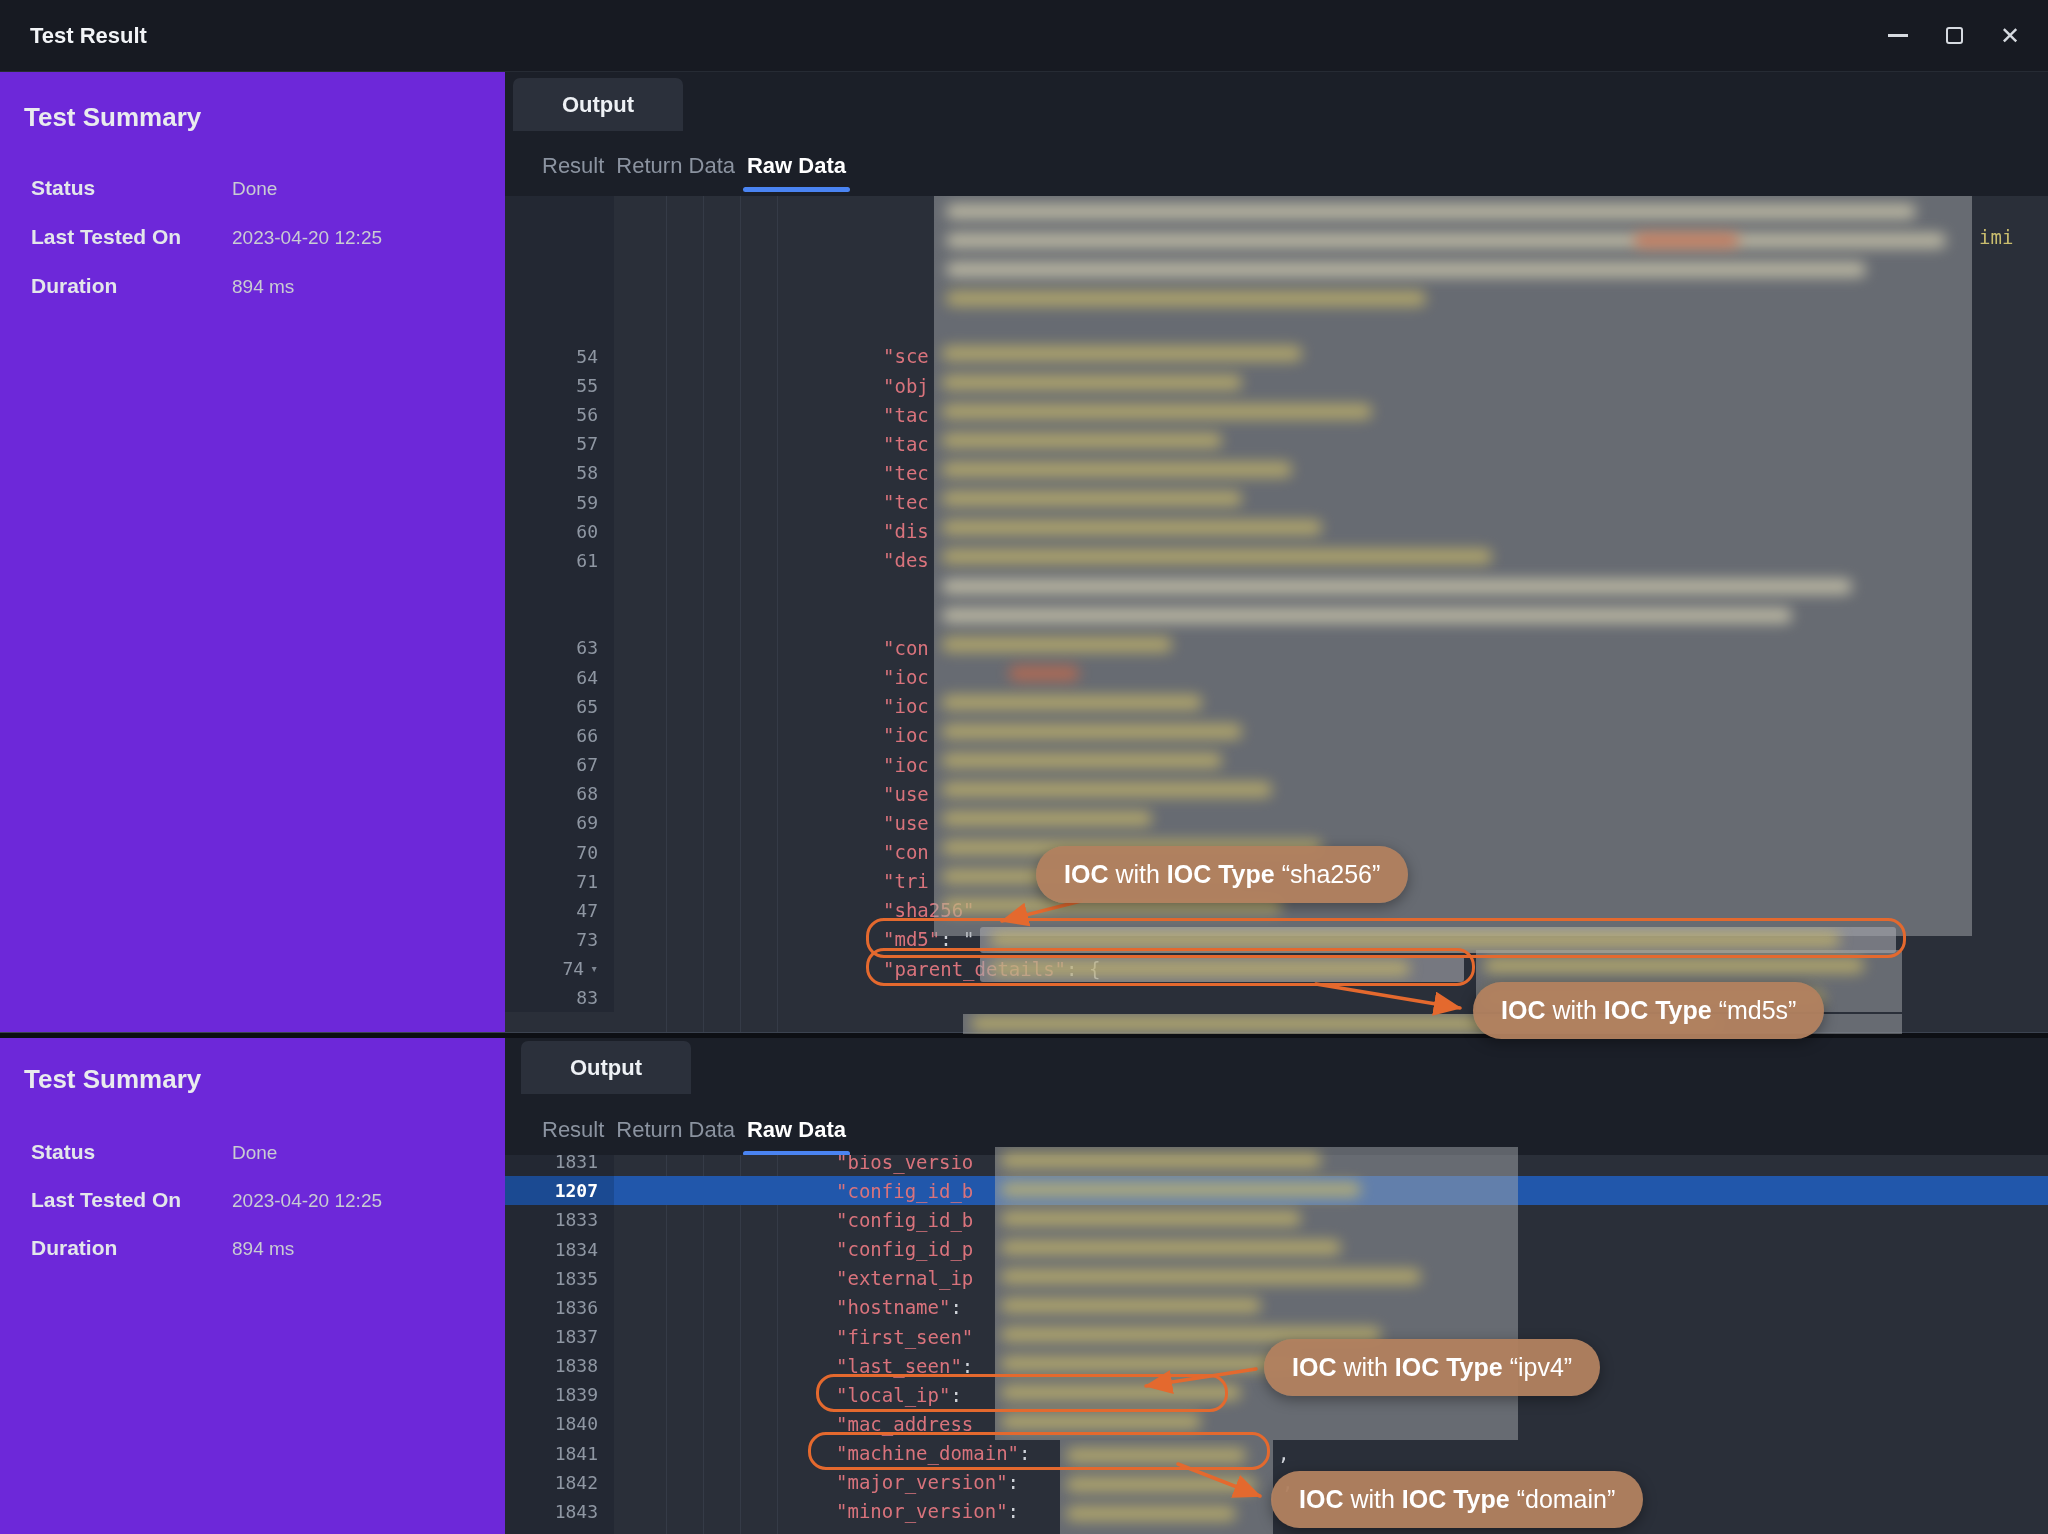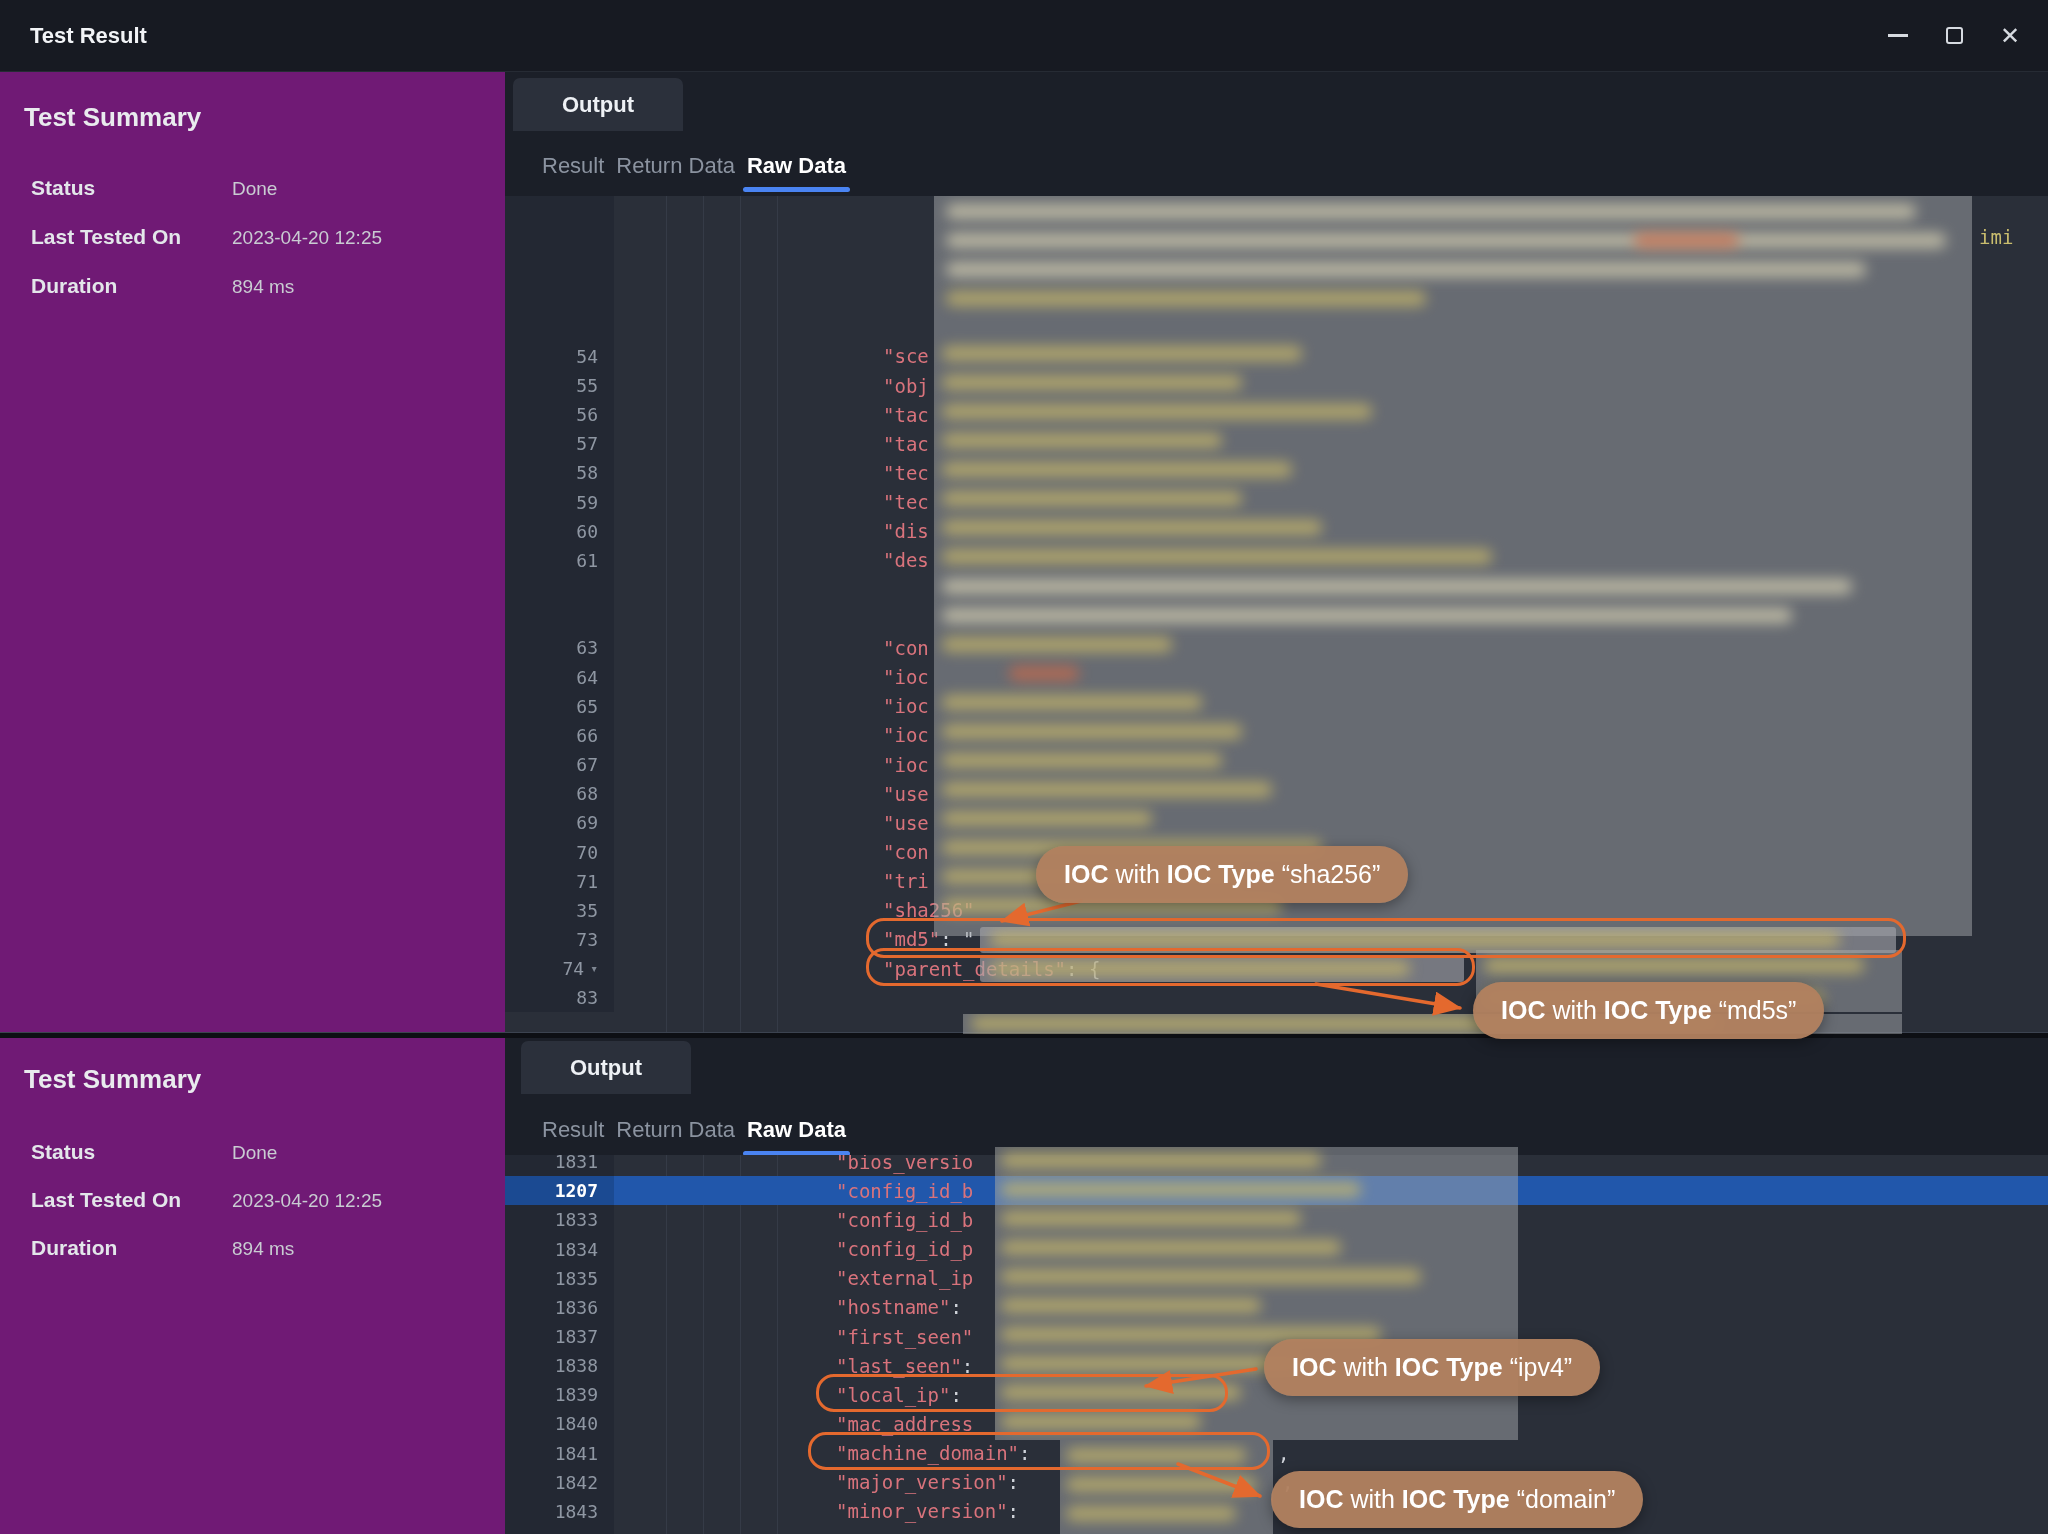--- a/index.html
+++ b/index.html
@@ -11,21 +11,21 @@
   .titlebar{position:absolute;left:0;top:0;width:100%;height:72px;background:#171a22;border-bottom:1px solid #262b34;display:flex;align-items:center;z-index:5}
   .title{color:#f2f4f7;font-size:22px;font-weight:bold;margin-left:30px}
   .win-controls{margin-left:auto;display:flex;gap:12px;margin-right:16px}
   .wbtn{width:44px;height:44px;display:flex;align-items:center;justify-content:center;color:#d6dae0}
   .minus{width:20px;height:3px;background:#d6dae0;display:block}
   .maxbox{width:17px;height:17px;border:2.5px solid #d6dae0;border-radius:3px;display:block}
   .xicon{font-size:24px;line-height:1}
 
   
   .panel{position:absolute;left:0;width:100%;overflow:hidden}
-  .sidebar{position:absolute;left:0;top:0;width:505px;height:100%;background:#701a75}
+  .sidebar{position:absolute;left:0;top:0;width:505px;height:100%;background:#6d28d9}
   .main{position:absolute;left:505px;right:0;top:0;bottom:0;background:#1b1f28}
   .divider{position:absolute;left:0;width:100%;height:6px;background:#0d0f14;border-top:1px solid #3c4350;z-index:6}
 
   .sum-head{position:absolute;left:24px;color:#e9ebee;font-size:26px;font-weight:bold}
   .sum-row{position:absolute;left:31px;right:14px;display:flex;align-items:baseline}
   .sum-label{width:201px;flex:none;color:#e3e6ea;font-size:21px;font-weight:bold}
   .sum-value{color:#c9ccd2;font-size:19px}
 
   .output-tab{position:absolute;width:170px;height:53px;background:#2b303b;border-radius:7px 7px 0 0;color:#eef1f5;font-size:22px;font-weight:bold;display:flex;align-items:center;justify-content:center}
   .subtabs{position:absolute;left:37px;height:52px;display:flex;gap:12px;font-size:22px;color:#8b93a0}
@@ -200,21 +200,21 @@
           </div>
         <div class="crow">
             <div class="gut">70</div>
             <div class="ct t"><span class="k">"con</span><span class="pn"></span></div>
           </div>
         <div class="crow">
             <div class="gut">71</div>
             <div class="ct t"><span class="k">"tri</span><span class="pn"></span></div>
           </div>
         <div class="crow">
-            <div class="gut">35</div>
+            <div class="gut">47</div>
             <div class="ct t"><span class="k">"sha256"</span><span class="pn"></span></div>
           </div>
         <div class="crow">
             <div class="gut">73</div>
             <div class="ct t"><span class="k">"md5"</span><span class="pn">: "</span></div>
           </div>
         <div class="crow">
             <div class="gut">
               <span>74</span>
               <span class="fold">▾</span>

